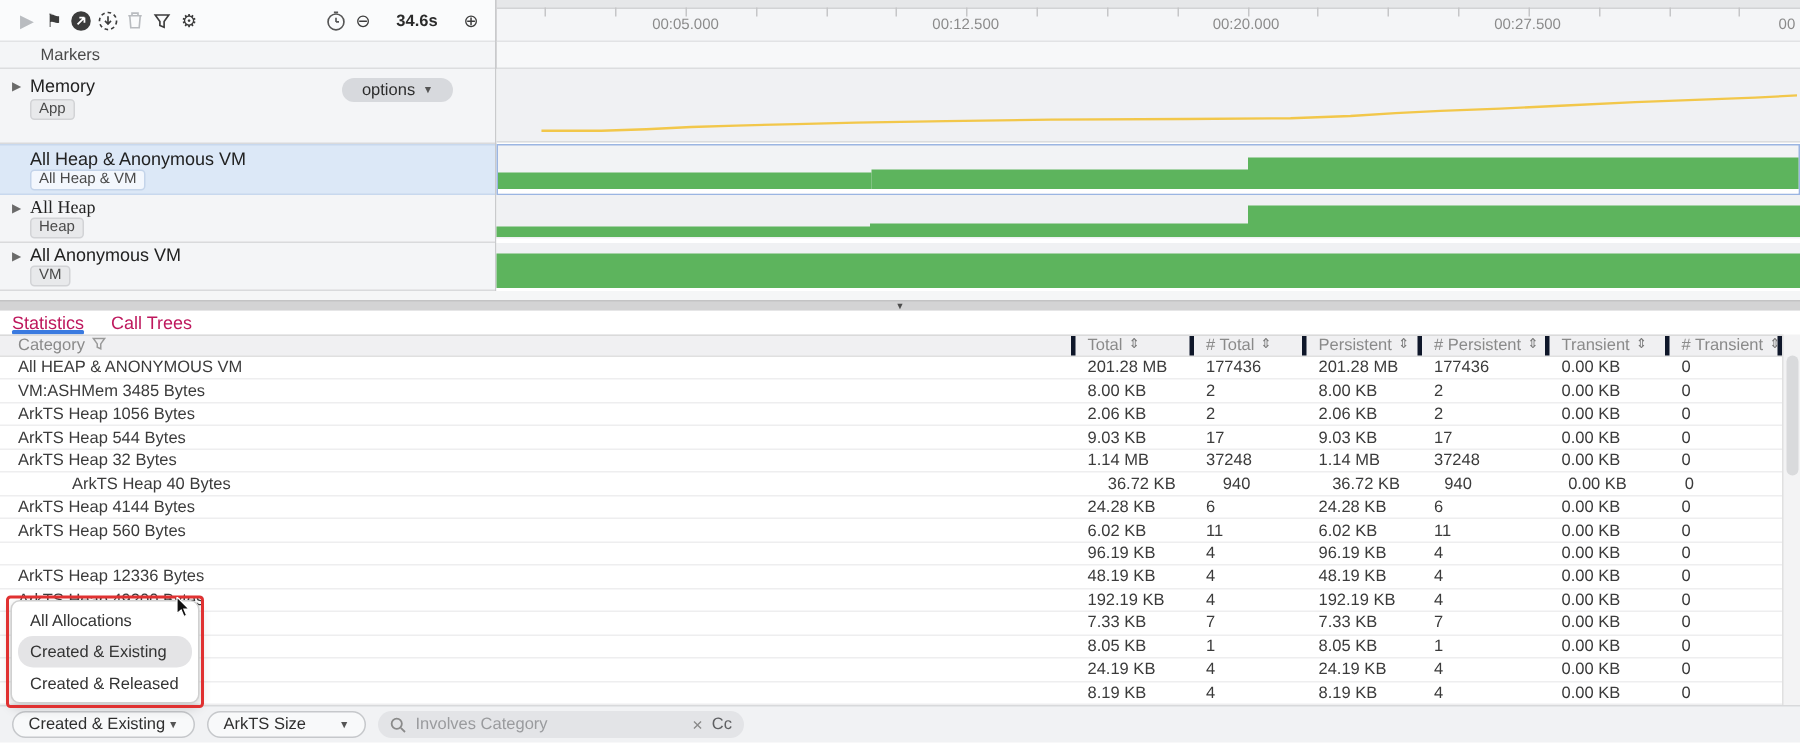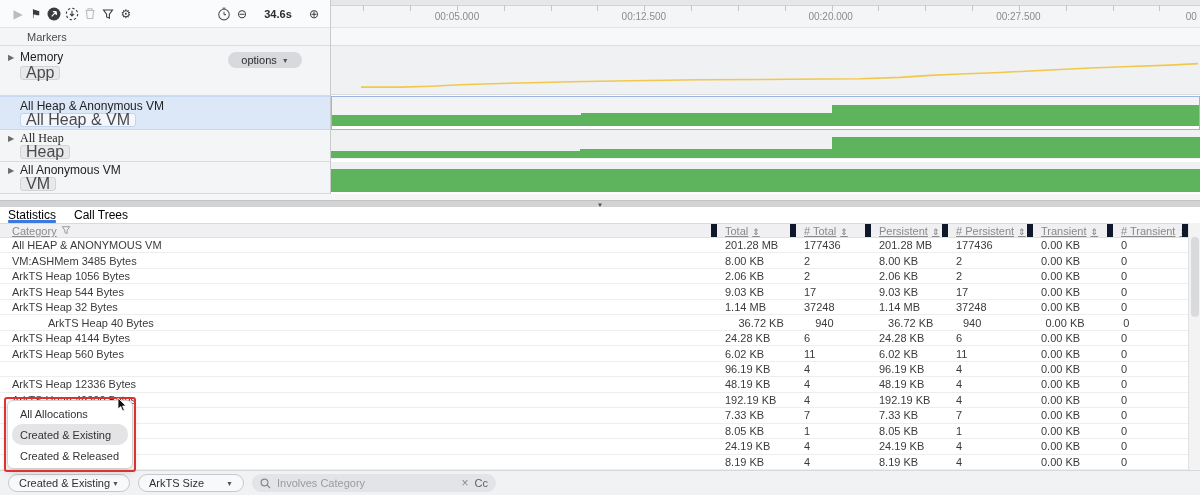--- a/index.html
+++ b/index.html
@@ -22,21 +22,21 @@
 
   
   .markers-row{position:absolute;left:0;top:28px;width:330px;height:18px;background:#f4f5f7;border-bottom:1px solid #dcdddf;box-sizing:border-box;display:flex;align-items:center;padding-left:27px;font-size:11px;color:#4a4a4a;}
   .markers-right{position:absolute;left:330px;top:28px;width:870px;height:18px;background:#f7f8f9;border-bottom:1px solid #dcdddf;border-left:1px solid #c9cacc;box-sizing:border-box;}
 
   
   .lrow{position:absolute;left:0;width:330px;background:#f4f5f7;border-bottom:1px solid #d9dadc;box-sizing:border-box;cursor:pointer;}
   .lrow.selected{background:#dce8f7;border-bottom:1px solid #c8d8ee;border-top:1px solid #c8d8ee;}
   .lrow .expand{position:absolute;left:8px;font-size:8px;color:#6a6a6a;}
   .lrow .title{position:absolute;left:20px;font-size:12px;color:#222;white-space:nowrap;}
-  .lrow .tag{position:absolute;left:20px;font-size:16px;color:#4a4a4a;background:#e8e9eb;border:1px solid #d2d3d6;border-radius:3px;padding:0 5px;line-height:12px;white-space:nowrap;}
+  .lrow .tag{position:absolute;left:20px;font-size:10px;color:#4a4a4a;background:#e8e9eb;border:1px solid #d2d3d6;border-radius:3px;padding:0 5px;line-height:12px;white-space:nowrap;}
   .lrow.selected .tag{background:#f3f7fd;border-color:#c4d4ea;}
   #row-memory{top:46px;height:50px;}
   #row-heapvm{top:96px;height:34px;}
   #row-heap{top:130px;height:32px;}
   #row-anon{top:162px;height:32px;}
   .options-btn{position:absolute;left:228px;top:6px;width:74px;height:16px;background:#d7d9dd;border-radius:9px;display:flex;align-items:center;justify-content:center;gap:5px;font-size:11px;color:#2c2c2c;cursor:pointer;}
   .caret{font-size:7px;color:#555;}
   .vdivider{position:absolute;left:330px;top:0;width:1px;height:200px;background:#c9cacc;}
 
   
@@ -49,26 +49,26 @@
   .seg{position:absolute;}
   #chart-memory svg{position:absolute;inset:0;width:100%;height:100%;}
   .chart-bottom-filler{position:absolute;left:0;top:194px;width:1200px;height:6px;background:#f5f6f7;}
 
   
   .splitter{position:absolute;left:0;top:200px;width:1200px;height:8px;background:#d3d3d4;border-top:1px solid #c3c3c4;border-bottom:1px solid #c7c7c8;box-sizing:border-box;}
   .splitter-handle{position:absolute;left:588px;top:0;width:24px;height:7px;display:flex;align-items:center;justify-content:center;font-size:6px;color:#4d4d4d;cursor:pointer;}
 
   
   .tabs{position:absolute;left:0;top:207px;width:1200px;height:16px;background:#fff;display:flex;align-items:center;gap:18px;padding-left:8px;box-sizing:border-box;}
-  .tab{font-size:12px;color:#000000;position:relative;height:16px;display:flex;align-items:center;cursor:pointer;white-space:nowrap;}
+  .tab{font-size:12px;color:#be185d;position:relative;height:16px;display:flex;align-items:center;cursor:pointer;white-space:nowrap;}
   .tab.active::after{content:"";position:absolute;left:0;right:0;bottom:0;height:3px;background:#3a7ae0;border-radius:1px;}
 
   
   .thead{position:absolute;left:0;top:223px;width:1188px;height:15px;background:#f0f0f2;border-top:1px solid #dadada;border-bottom:1px solid #e0e0e0;box-sizing:border-box;display:flex;}
-  .hcell{box-sizing:border-box;display:flex;align-items:flex-end;gap:4px;font-size:11px;color:#8a8a8a;padding-left:8px;border-right:6px solid #0f172a;overflow:hidden;white-space:nowrap;cursor:pointer;text-decoration:underline;}
+  .hcell{box-sizing:border-box;display:flex;align-items:flex-start;gap:4px;font-size:11px;color:#8a8a8a;padding-left:8px;border-right:3px solid #0f172a;overflow:hidden;white-space:nowrap;cursor:pointer;}
   .hcell:first-child{padding-left:12px;}
   .sort-glyph{font-size:9px;color:#7a7a7a;}
   .tbody{position:absolute;left:0;top:238px;width:1188px;height:232px;background:#fff;}
   .trow{display:flex;height:15.47px;box-sizing:border-box;border-bottom:1px solid #eeeeef;cursor:pointer;}
   .tcell{box-sizing:border-box;font-size:11px;color:#3b3b3b;padding-left:8px;overflow:hidden;white-space:nowrap;display:flex;align-items:center;}
   .tcell:first-child{padding-left:12px;}
   .vscroll{position:absolute;left:1188px;top:223px;width:12px;height:247px;background:#f3f3f4;border-left:1px solid #e0e0e0;box-sizing:border-box;}
   .vthumb{position:absolute;left:2px;top:14px;width:8px;height:80px;background:#d9dadc;border-radius:4px;cursor:pointer;}
 
   

